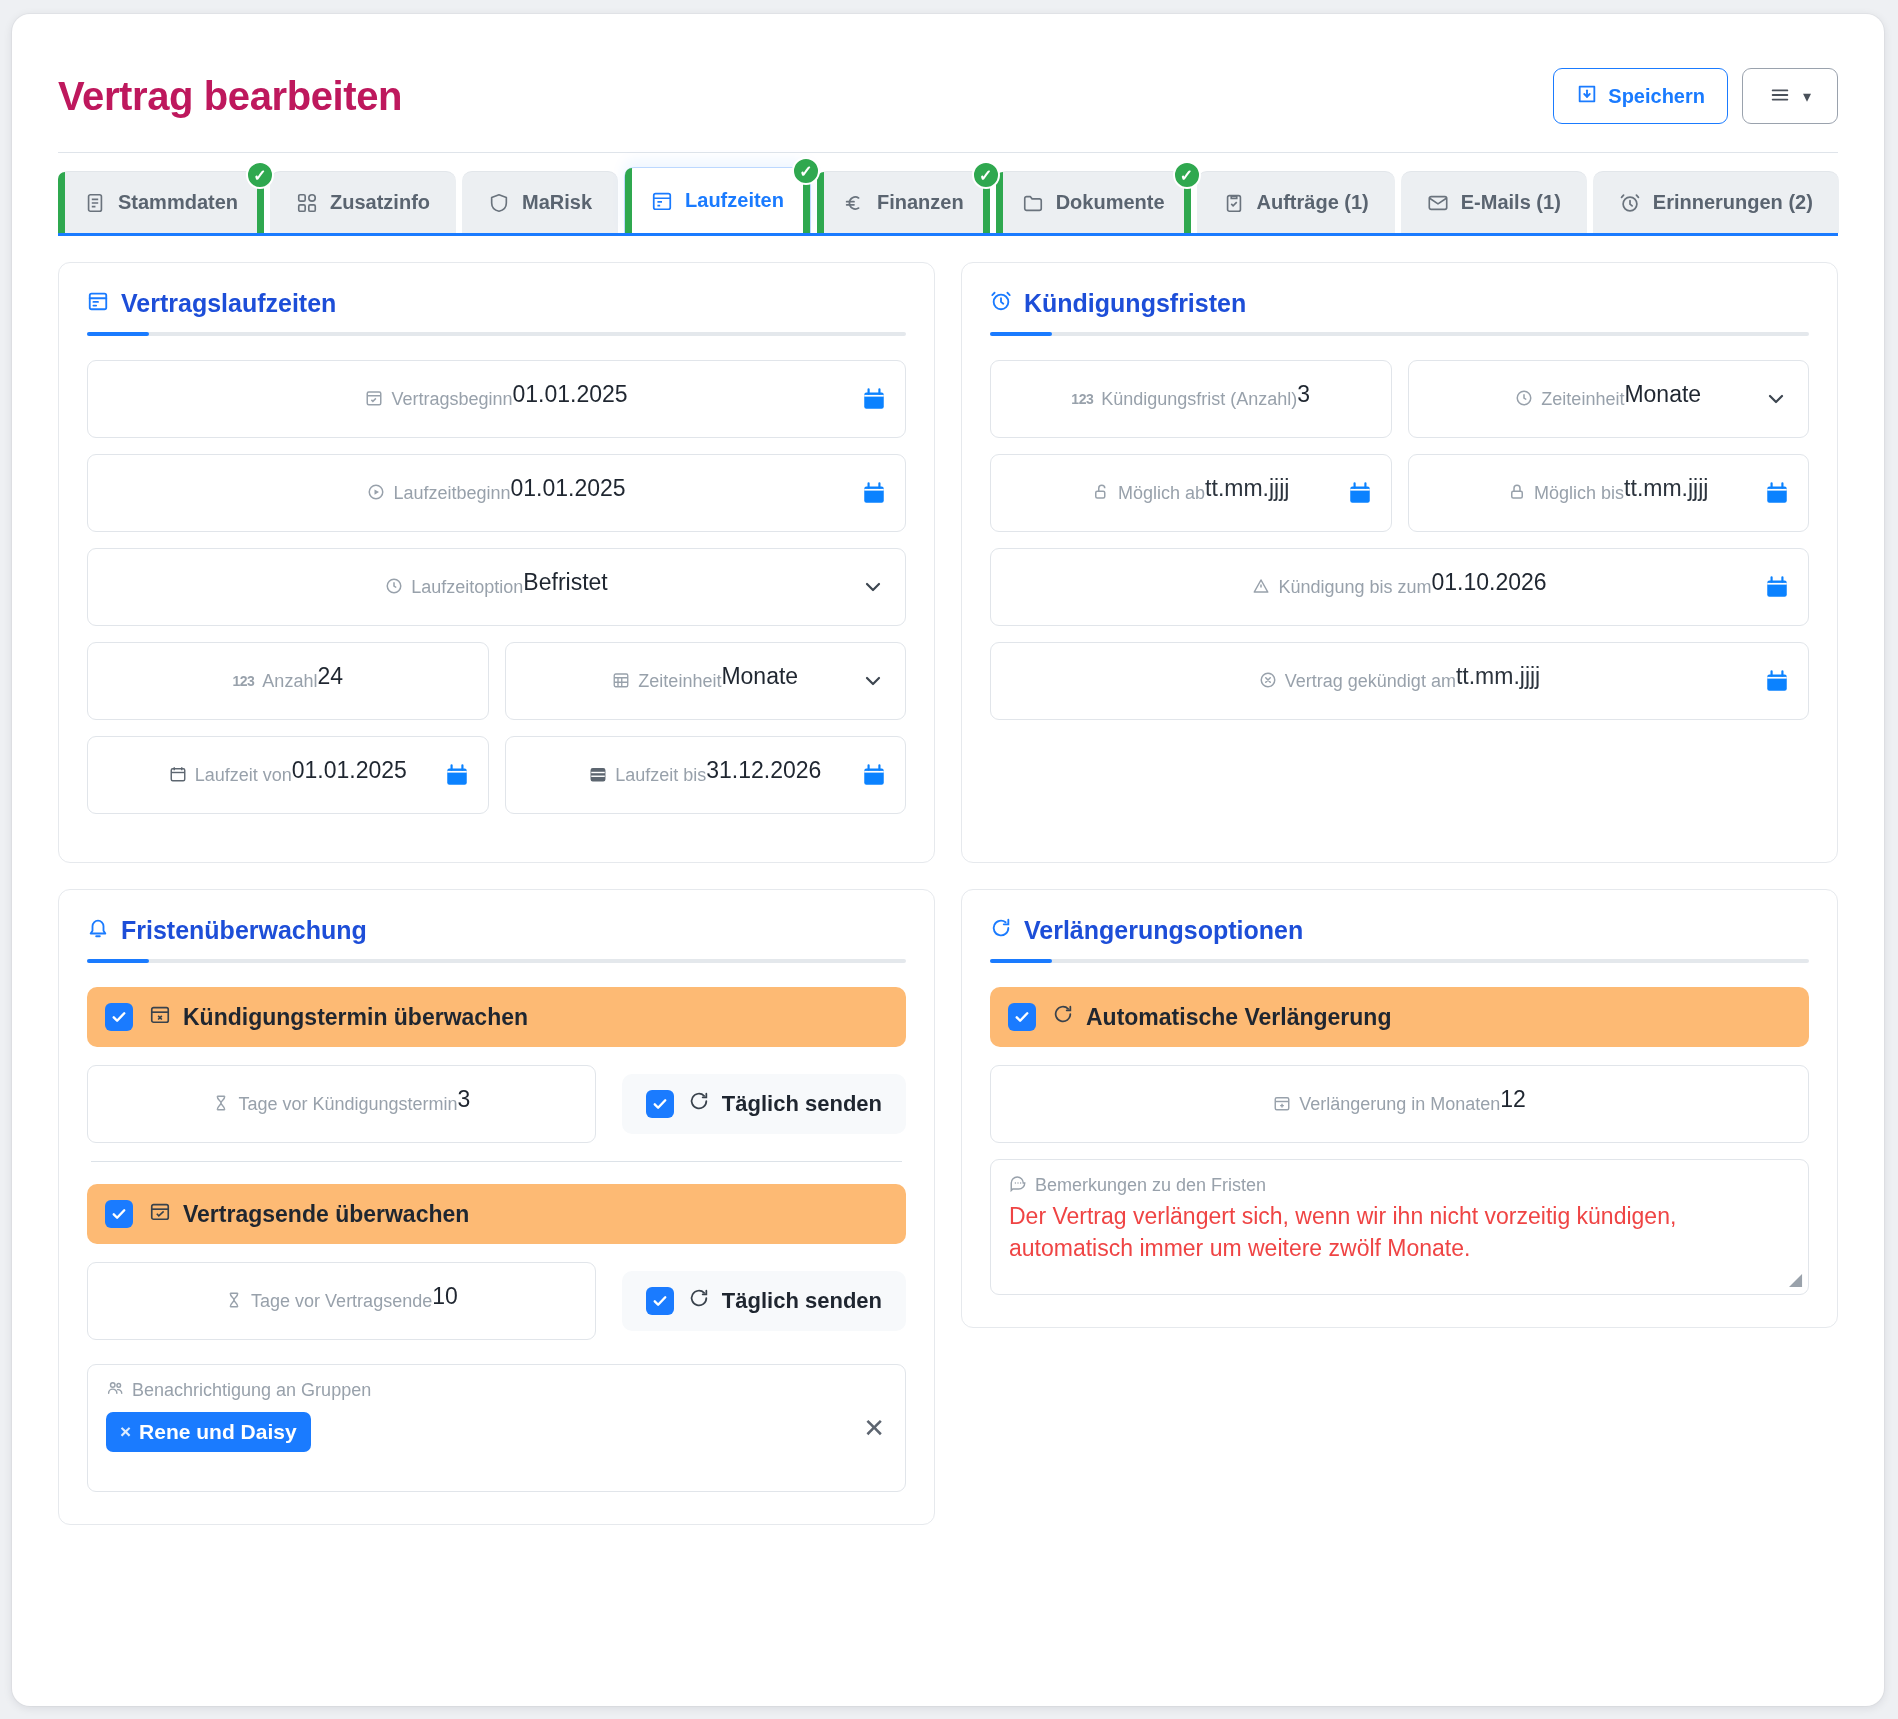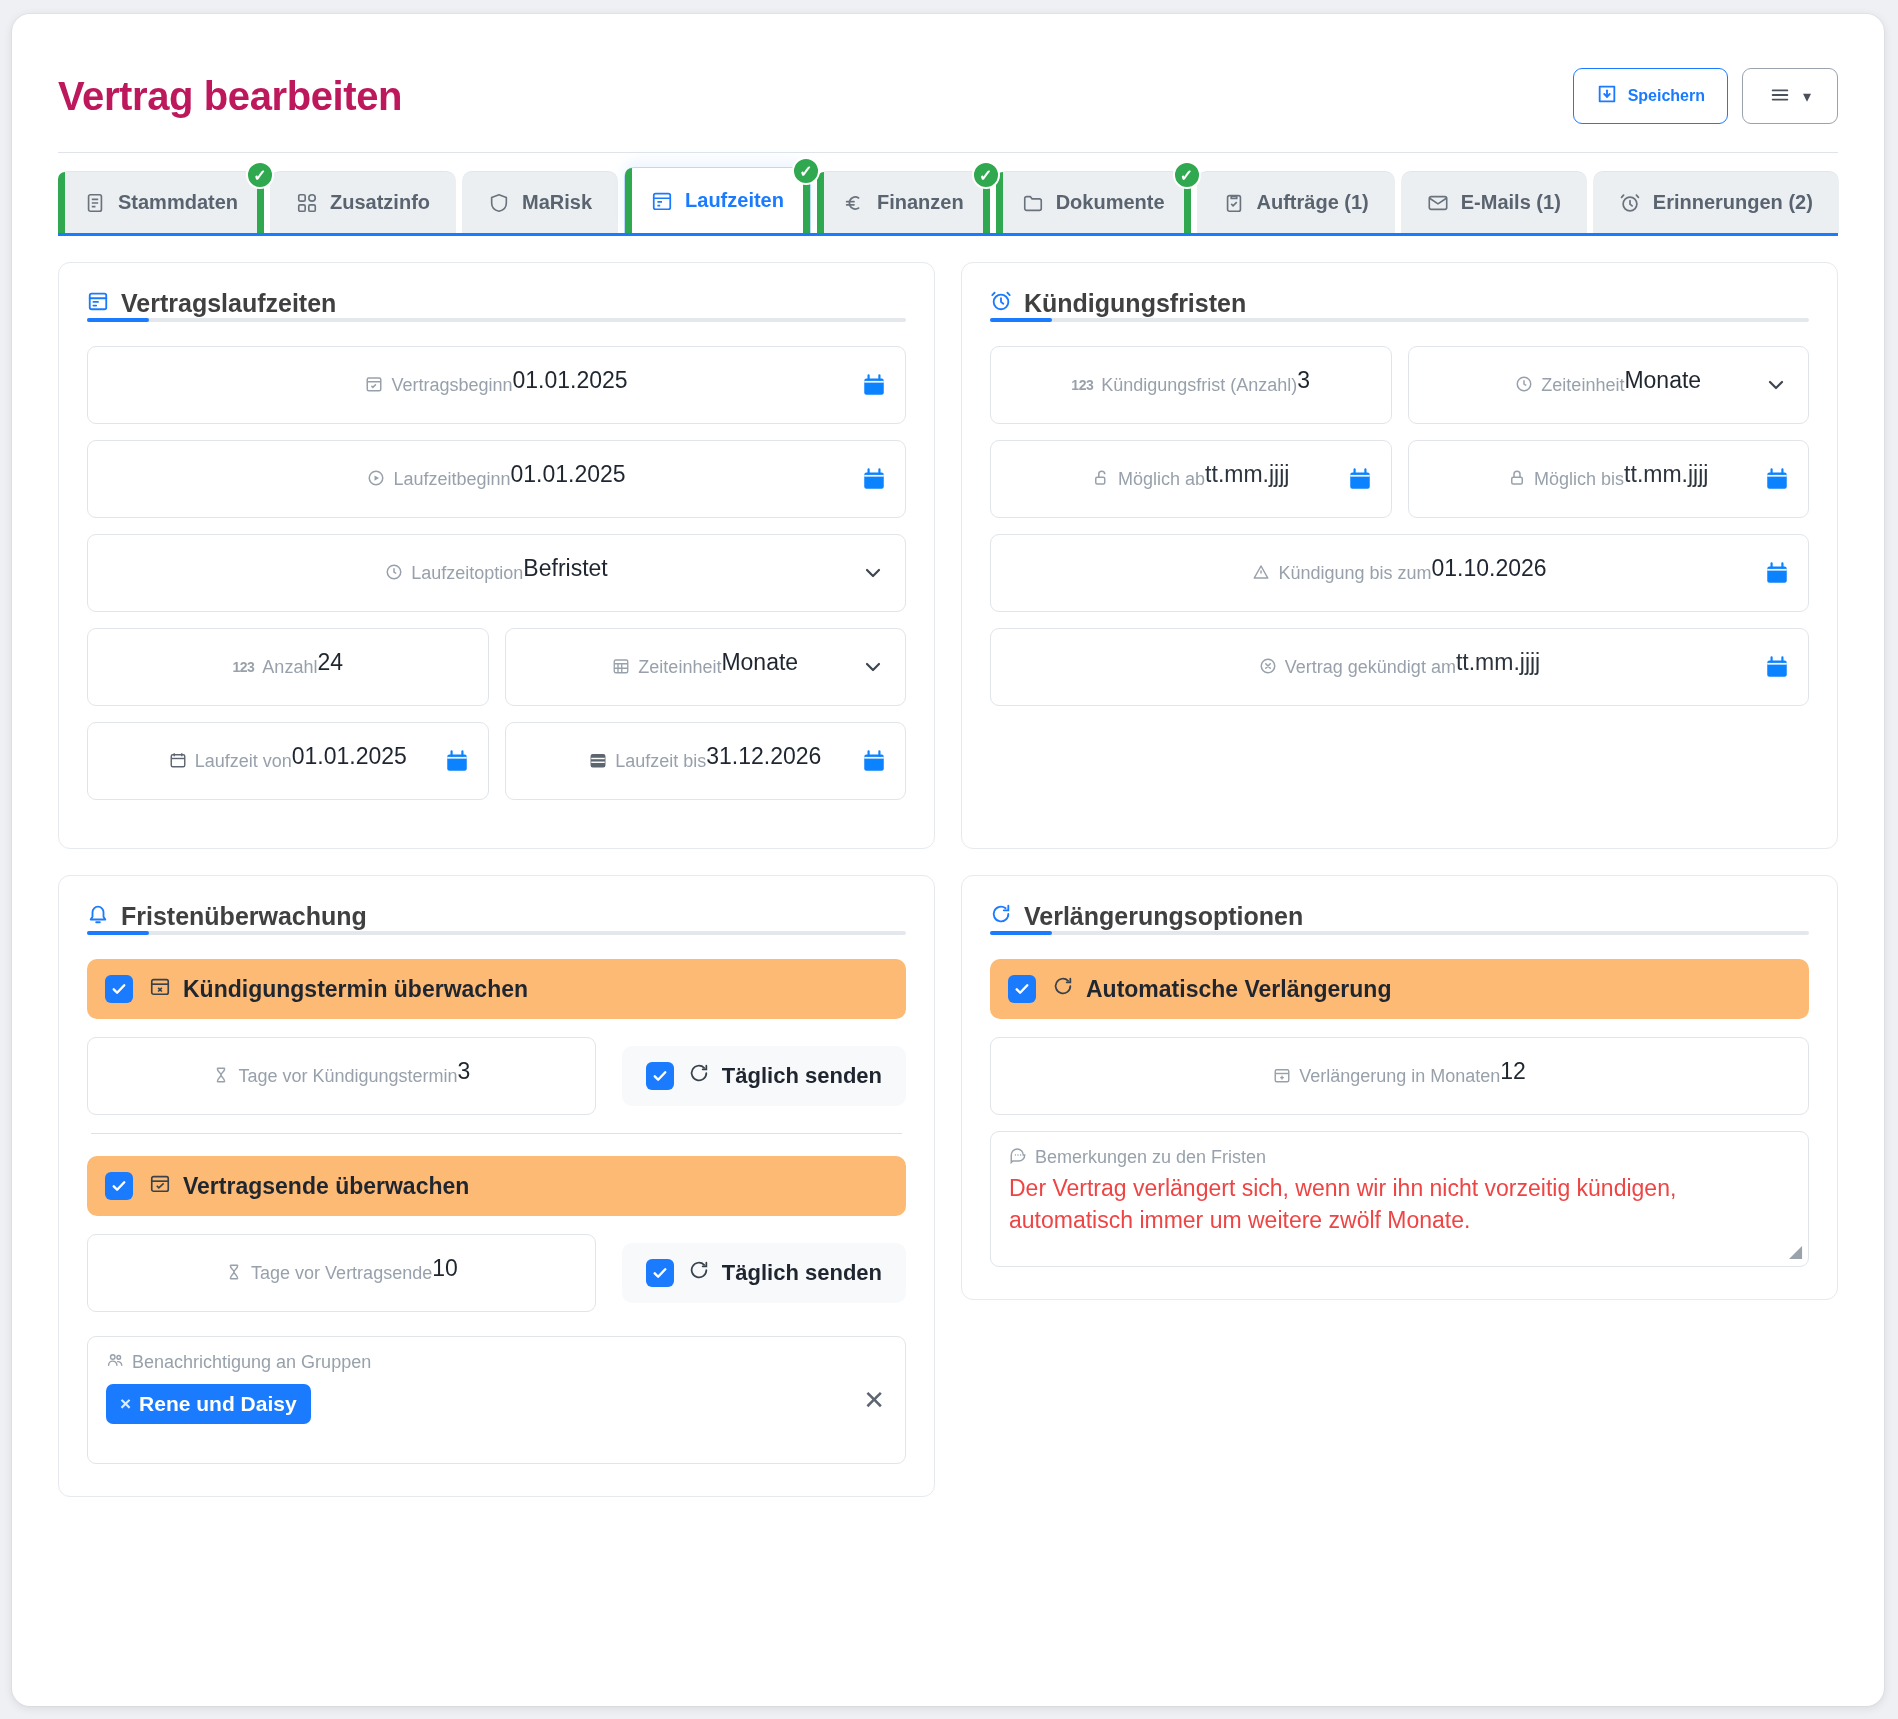--- a/index.html
+++ b/index.html
@@ -29,21 +29,21 @@
   .page-title {
     font-size: 40px; font-weight: 700; color: #be185d; letter-spacing: -0.4px;
     line-height: 1;
   }
   .header-actions { display: flex; align-items: center; gap: 14px; }
   .btn-save {
     display: inline-flex; align-items: center; gap: 10px;
     height: 56px; padding: 0 22px;
     border: 1.5px solid #1a7bff; border-radius: 9px;
     background: #ffffff; color: #1a7bff;
-    font-size: 16px; font-weight: 700; cursor: pointer;
+    font-size: 20px; font-weight: 700; cursor: pointer;
     font-family: "Liberation Sans", sans-serif;
   }
   .btn-menu {
     display: inline-flex; align-items: center; justify-content: center; gap: 12px;
     height: 56px; width: 96px;
     border: 1.3px solid #9aa2ad; border-radius: 9px;
     background: #ffffff; color: #4a515a; cursor: pointer;
   }
   .header-rule {
     margin: 14px 46px 0 46px; height: 1px; background: #dfe4ea;
@@ -104,21 +104,22 @@
     align-content: start;
   }
   .panel {
     background: #ffffff;
     border: 1px solid #e6e9ed;
     border-radius: 12px;
     padding: 26px 28px 32px 28px;
   }
   .panel-title {
     display: flex; align-items: center; gap: 12px;
-    font-size: 25px; font-weight: 600; color: #404040;
+    font-size: 25px; font-weight: 600; color: #1d4ed8;
+    padding-bottom: 14px;
   }
   .panel-accent {
     height: 4px; background: #e4e8ec; border-radius: 2px; margin-bottom: 24px;
     position: relative;
   }
   .panel-accent::before {
     content: ""; position: absolute; left: 0; top: 0; bottom: 0;
     width: 62px; background: #1a7bff; border-radius: 2px;
   }
 

